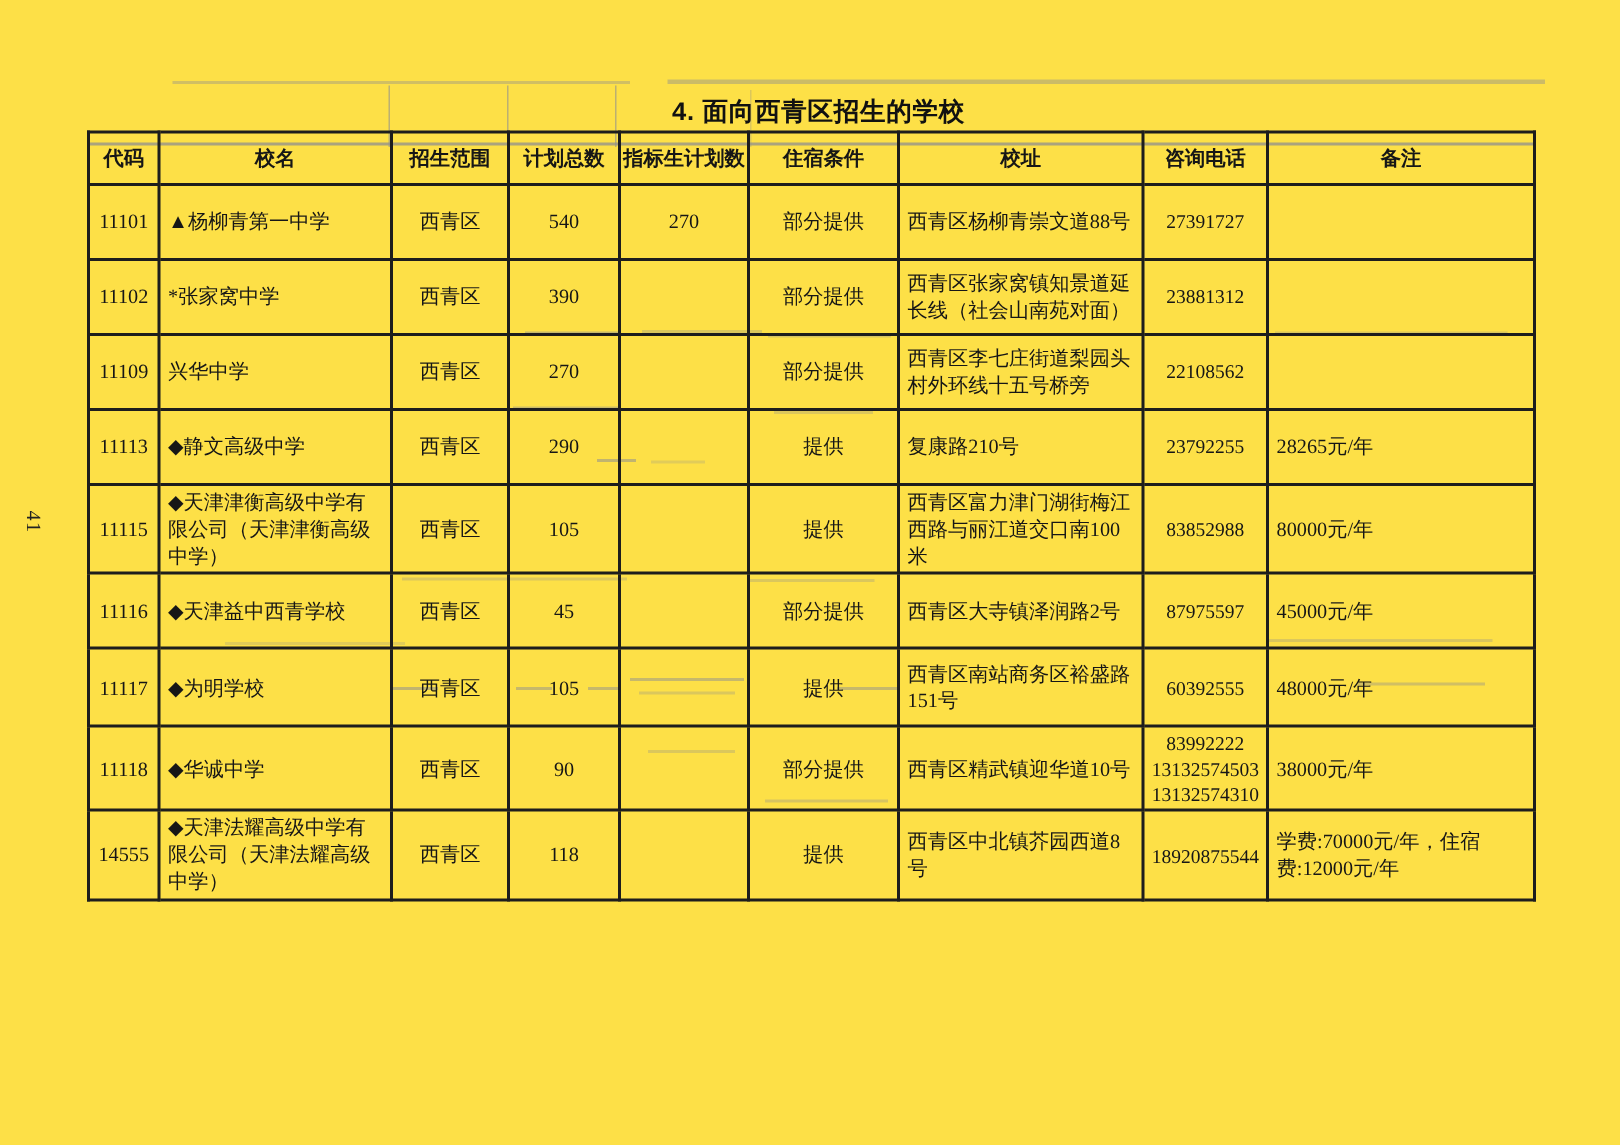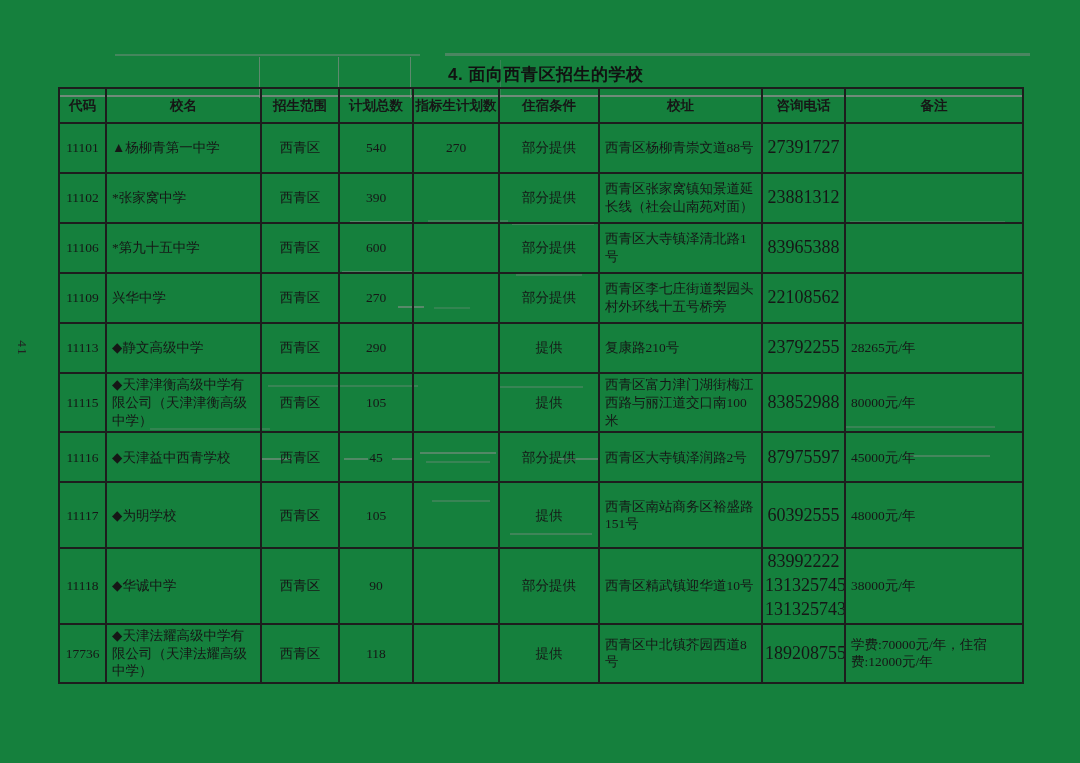--- a/index.html
+++ b/index.html
@@ -1,21 +1,21 @@
 <!DOCTYPE html>
 <html><head>
 <meta charset="utf-8">
 <style>
   html,body{margin:0;padding:0;}
   body{
     width:1080px;height:763px;background:#ffffff;position:relative;
     font-family:"Liberation Serif","DejaVu Serif",serif;color:#161616;
     overflow:hidden;
   }
-  .page{position:absolute;inset:0;background:#15803d;}
+  .page{position:absolute;inset:0;background:#fde047;}
   .page-number{
     position:absolute;left:14px;top:340px;font-size:13.5px;color:#222;
     transform:rotate(90deg);transform-origin:center;letter-spacing:1px;
   }
   .section-title{
     position:absolute;left:448px;top:63px;
     font-family:"Liberation Sans","DejaVu Sans",sans-serif;
     font-weight:bold;font-size:17px;color:#111;letter-spacing:0.5px;
     white-space:nowrap;
   }
@@ -29,24 +29,24 @@
     text-align:center;overflow:hidden;
   }
   .school-table th{
     font-family:"Liberation Sans","DejaVu Sans",sans-serif;
     font-weight:bold;font-size:13.5px;height:29px;padding:2px 1px;
   }
   .school-table td.cell-name,
   .school-table td.cell-addr,
   .school-table td.cell-note{text-align:left;}
   .school-table td.cell-code{padding:2px 1px;}
-  .school-table td.cell-phone{white-space:pre-line;padding:1px 2px;font-size:18px;}
+  .school-table td.cell-phone{white-space:pre-line;padding:1px 2px;font-size:13px;}
   tr.h50{height:50px;}
   tr.h57{height:57px;}
-  tr.h52{height:66px;}
+  tr.h52{height:52px;}
   tr.h56{height:56px;}
   tr.h51{height:51px;}
   .artifact{position:absolute;background:#8f8f8f;pointer-events:none;}
 </style>
 </head>
 <body>
 
 <div class="page">
 
   <div>
@@ -126,31 +126,20 @@
         <td class="cell-name">*张家窝中学</td>
         <td>西青区</td>
         <td>390</td>
         <td></td>
         <td>部分提供</td>
         <td class="cell-addr">西青区张家窝镇知景道延长线（社会山南苑对面）</td>
         <td class="cell-phone">23881312</td>
         <td class="cell-note"></td>
       </tr>
       <tr class="h50">
-        <td class="cell-code">11106</td>
-        <td class="cell-name">*第九十五中学</td>
-        <td>西青区</td>
-        <td>600</td>
-        <td></td>
-        <td>部分提供</td>
-        <td class="cell-addr">西青区大寺镇泽清北路1号</td>
-        <td class="cell-phone">83965388</td>
-        <td class="cell-note"></td>
-      </tr>
-      <tr class="h50">
         <td class="cell-code">11109</td>
         <td class="cell-name">兴华中学</td>
         <td>西青区</td>
         <td>270</td>
         <td></td>
         <td>部分提供</td>
         <td class="cell-addr">西青区李七庄街道梨园头村外环线十五号桥旁</td>
         <td class="cell-phone">22108562</td>
         <td class="cell-note"></td>
       </tr>
@@ -205,21 +194,21 @@
         <td>90</td>
         <td></td>
         <td>部分提供</td>
         <td class="cell-addr">西青区精武镇迎华道10号</td>
         <td class="cell-phone">83992222
 13132574503
 13132574310</td>
         <td class="cell-note">38000元/年</td>
       </tr>
       <tr class="h51">
-        <td class="cell-code">17736</td>
+        <td class="cell-code">14555</td>
         <td class="cell-name">◆天津法耀高级中学有限公司（天津法耀高级中学）</td>
         <td>西青区</td>
         <td>118</td>
         <td></td>
         <td>提供</td>
         <td class="cell-addr">西青区中北镇芥园西道8号</td>
         <td class="cell-phone">18920875544</td>
         <td class="cell-note">学费:70000元/年，住宿费:12000元/年</td>
       </tr>
     </tbody>

